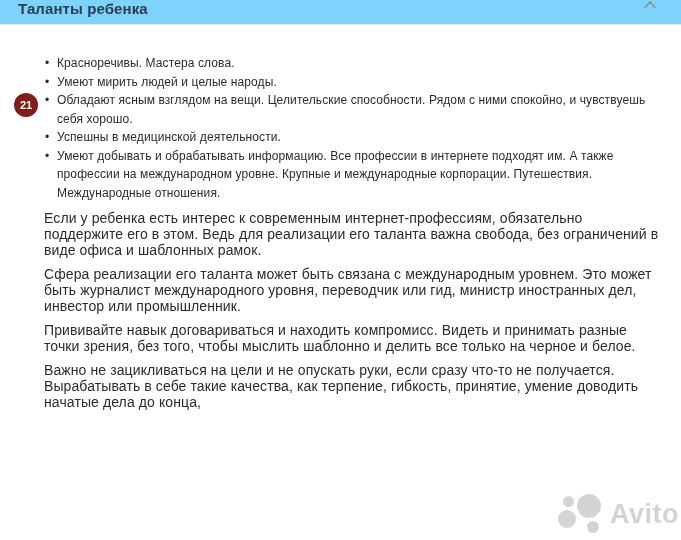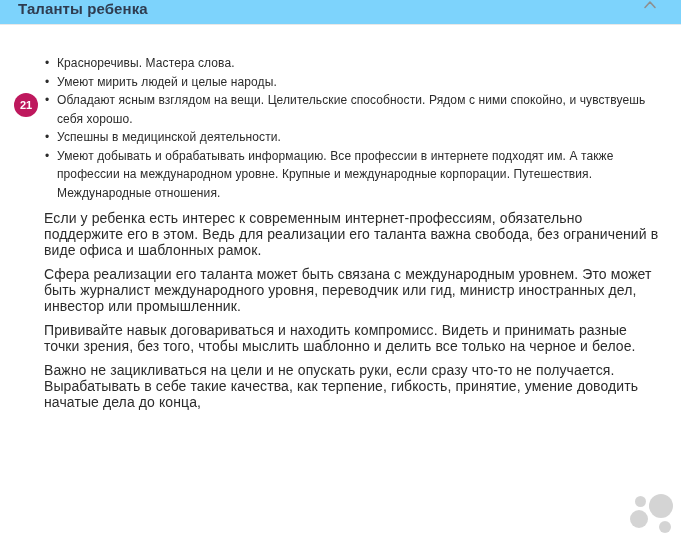--- a/index.html
+++ b/index.html
@@ -102,21 +102,21 @@
 <header class="section-header">
   <span class="section-title" style="color: rgb(46, 60, 80);">Таланты ребенка</span>
   <span class="chevron">
     <svg width="14" height="9" viewBox="0 0 14 9" aria-hidden="true">
       <polyline points="2,7.5 7,2 12,7.5" fill="none" stroke="#8f8f8f" stroke-width="1.6" stroke-linecap="round" stroke-linejoin="round"></polyline>
     </svg>
   </span>
 </header>
 
 <div class="content">
-  <span class="badge" style="background: #be185d;">21</span>
+  <span class="badge" style="background: #7f1d1d;">21</span>
 
   <ul class="bullet-list">
 
   <li>Красноречивы. Мастера слова.</li>
       <li>Умеют мирить людей и целые народы.</li>
       <li>Обладают ясным взглядом на вещи. Целительские способности. Рядом с ними спокойно, и чувствуешь себя хорошо.</li>
       <li>Успешны в медицинской деятельности.</li>
       <li>Умеют добывать и обрабатывать информацию. Все профессии в интернете подходят им. А также профессии на международном уровне. Крупные и международные корпорации. Путешествия. Международные отношения.</li>
     </ul>
 
@@ -129,13 +129,14 @@
     </div>
 </div>
 
 <div class="watermark">
   <span class="wm-logo">
     <span class="c wm-c-small"></span>
     <span class="c wm-c-big"></span>
     <span class="c wm-c-med"></span>
     <span class="c wm-c-tiny"></span>
   </span>
+  <span class="wm-text">Avito</span>
 </div>
 
 </body></html>

